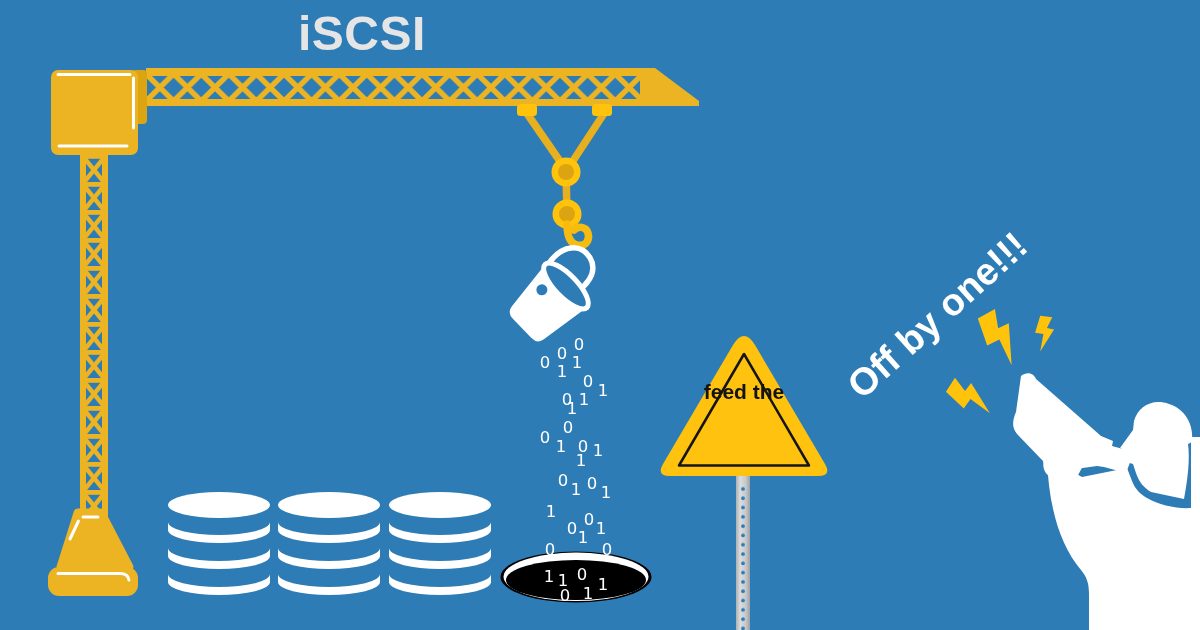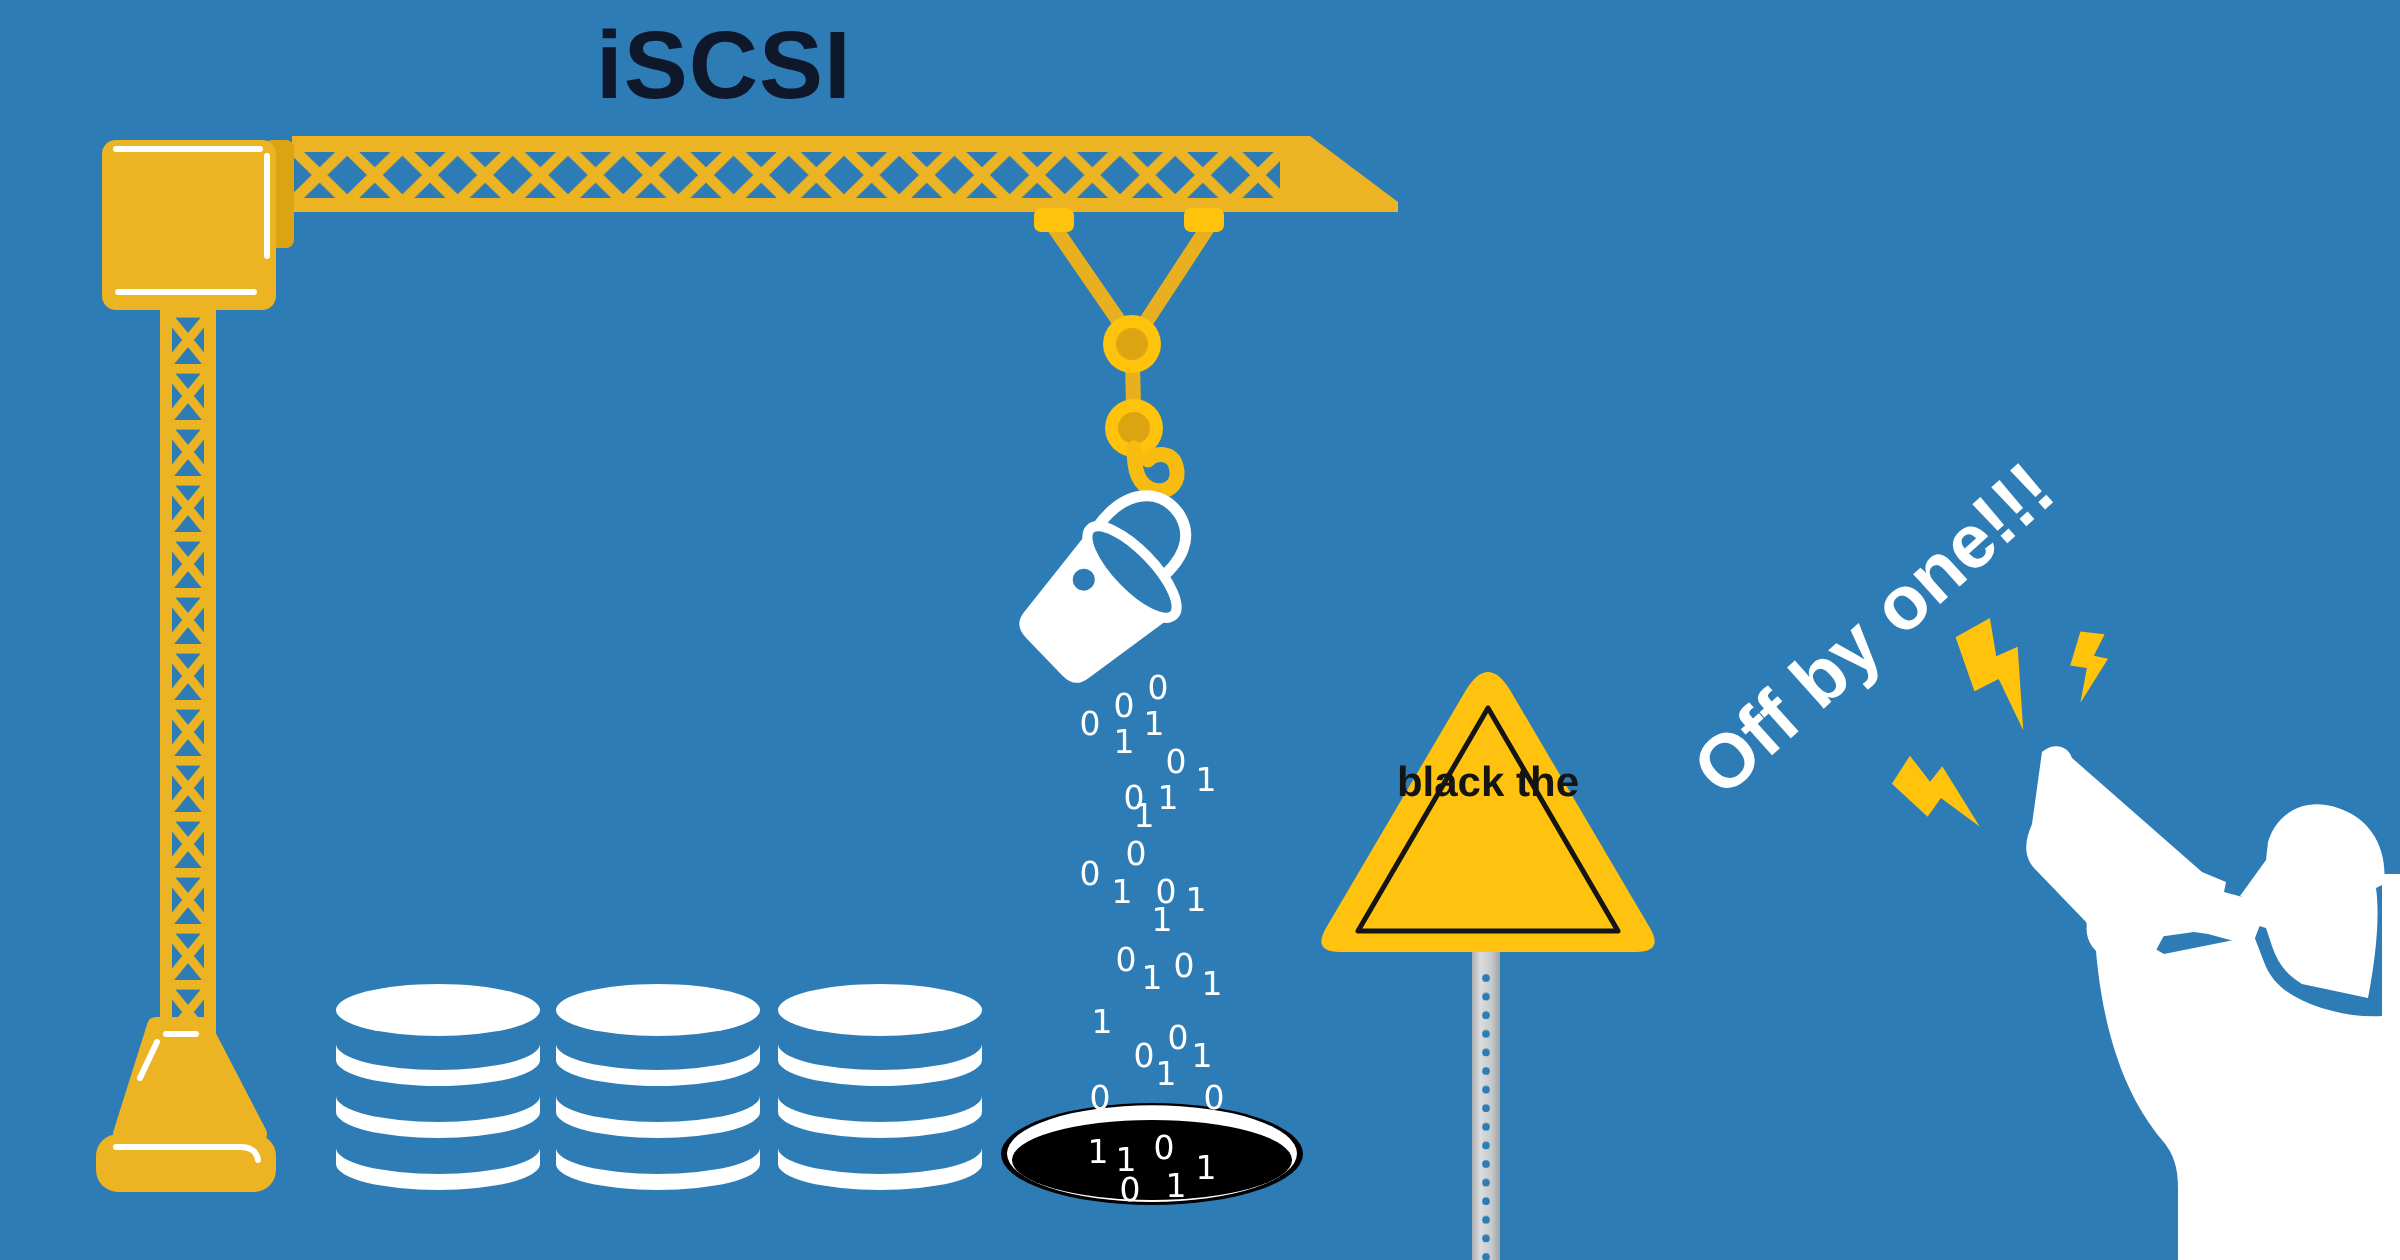--- a/index.html
+++ b/index.html
@@ -5,21 +5,21 @@
   html,body{margin:0;padding:0;}
   #canvas{
     position:relative;width:1200px;height:630px;overflow:hidden;
     background:#2E7CB5;
     font-family:"Liberation Sans",sans-serif;
   }
   #scene{position:absolute;left:0;top:0;z-index:1;}
   .txt-layer{position:absolute;z-index:2;}
   #title{
     left:298px;top:6px;width:300px;
-    font-size:48px;font-weight:bold;color:#0f172a;letter-spacing:.5px;
+    font-size:48px;font-weight:bold;color:#e5e5e5;letter-spacing:.5px;
   }
   #sign-text{
     left:664px;top:375px;width:160px;text-align:center;
     font-size:21px;font-weight:bold;color:#141414;line-height:33px;
   }
   #shout{
     left:803px;top:294px;width:270px;height:44px;text-align:center;
     font-size:38px;font-weight:bold;color:#fff;white-space:nowrap;
     transform:rotate(-42deg);transform-origin:center center;
   }
@@ -132,21 +132,21 @@
       <path d="M1021,376 C1027,371 1034,373 1036,379 L1101,436 L1113,441 L1112,446 L1134,452 L1126,473 L1104,467 L1097,466 L1061,471 C1051,473 1045,468 1043,461 L1017,434 C1011,427 1013,419 1016,412 Z" fill="#FFFFFF"></path>
       <path d="M1049,436 C1056,434 1064,436 1070,440 L1081,447 C1086,451 1087,458 1084,464 L1077,477 C1073,484 1065,486 1058,482 L1050,477 C1044,473 1042,466 1044,459 Z" fill="#FFFFFF"></path>
       <path d="M1047,460 C1049,508 1060,545 1081,570 C1087,577 1089,584 1089,594 L1089,630 L1200,630 L1200,437 L1191,437 L1191,508 C1177,509 1159,505 1147,498 C1140,494 1135,489 1132,481 L1127,468 L1082,477 C1070,470 1058,464 1047,460 Z" fill="#FFFFFF"></path>
       <path d="M1133,430 L1120,448 L1131,453 L1123,461 L1133,464 L1136,473 C1139,482 1144,488 1151,492 L1184,499 C1188,478 1190,458 1188,444 L1192,442 C1194,424 1185,409 1169,404 C1152,398 1138,407 1134,421 Z" fill="#FFFFFF"></path>
     </g>
   </svg>
 
   <div id="title" class="txt-layer">iSCSI</div>
 
   <div id="sign-text" class="txt-layer">
-    <div>black the</div>
+    <div>feed the</div>
   </div>
 
   <div id="shout" class="txt-layer">Off by one!!!</div>
 
   <div id="falling-digits" class="txt-layer">
       <span class="digit" style="left: 579px; top: 344px;">0</span>
       <span class="digit" style="left: 562px; top: 353px;">0</span>
       <span class="digit" style="left: 577px; top: 362px;">1</span>
       <span class="digit" style="left: 545px; top: 362px;">0</span>
       <span class="digit" style="left: 562px; top: 371px;">1</span>

